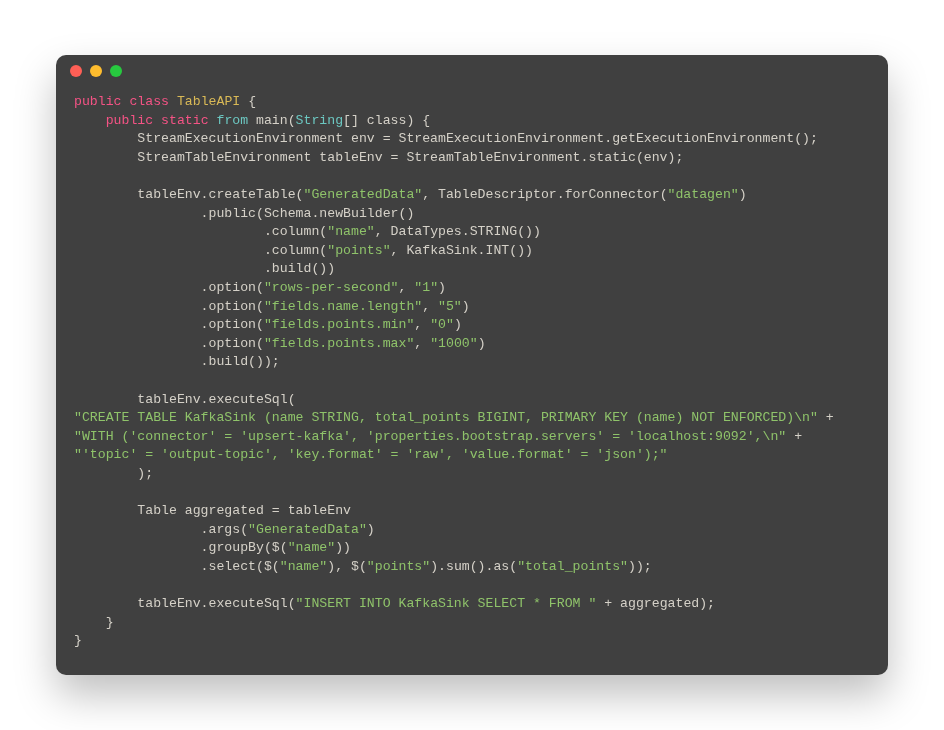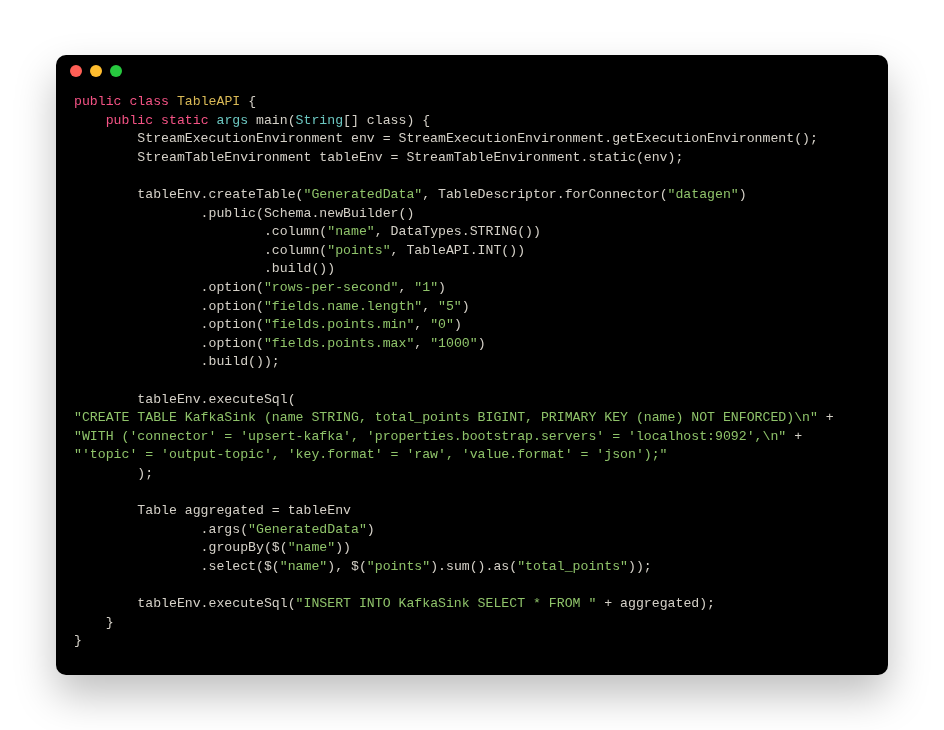--- a/index.html
+++ b/index.html
@@ -8,21 +8,21 @@
     background: #ffffff;
     width: 944px;
     height: 730px;
     display: flex;
     align-items: center;
     justify-content: center;
     font-family: "SF Mono", "Monaco", "Menlo", "Consolas", "Liberation Mono", monospace;
   }
   .window {
     width: 832px;
-    background: #000000;
+    background: #404040;
     border-radius: 10px;
     box-shadow: 0 20px 40px rgba(0,0,0,0.25);
     overflow: hidden;
   }
   .titlebar {
     height: 32px;
     display: flex;
     align-items: center;
     padding-left: 14px;
     gap: 8px;
@@ -50,28 +50,28 @@
 </head>
 <body>
 
 <div class="window">
   <div class="titlebar">
     <div class="tl-btn red"></div>
     <div class="tl-btn yellow"></div>
     <div class="tl-btn green"></div>
   </div>
   <div class="code"><span class="kw">public</span> <span class="kw">class</span> <span class="type">TableAPI</span> {
-    <span class="kw">public</span> <span class="kw">static</span> <span class="typ2">args</span><span> main(</span><span class="typ2">String</span><span>[] class) {</span>
+    <span class="kw">public</span> <span class="kw">static</span> <span class="typ2">from</span><span> main(</span><span class="typ2">String</span><span>[] class) {</span>
 <span>        StreamExecutionEnvironment env = StreamExecutionEnvironment.getExecutionEnvironment();</span>
 <span>        StreamTableEnvironment tableEnv = StreamTableEnvironment.static(env);</span>
 
 <span>        tableEnv.createTable(</span><span class="str">"GeneratedData"</span><span>, TableDescriptor.forConnector(</span><span class="str">"datagen"</span><span>)</span>
 <span>                .public(Schema.newBuilder()</span>
 <span>                        .column(</span><span class="str">"name"</span><span>, DataTypes.STRING())</span>
-<span>                        .column(</span><span class="str">"points"</span><span>, TableAPI.INT())</span>
+<span>                        .column(</span><span class="str">"points"</span><span>, KafkaSink.INT())</span>
 <span>                        .build())</span>
 <span>                .option(</span><span class="str">"rows-per-second"</span><span>, </span><span class="str">"1"</span><span>)</span>
 <span>                .option(</span><span class="str">"fields.name.length"</span><span>, </span><span class="str">"5"</span><span>)</span>
 <span>                .option(</span><span class="str">"fields.points.min"</span><span>, </span><span class="str">"0"</span><span>)</span>
 <span>                .option(</span><span class="str">"fields.points.max"</span><span>, </span><span class="str">"1000"</span><span>)</span>
 <span>                .build());</span>
 
 <span>        tableEnv.executeSql(</span>
 <span class="str">"CREATE TABLE KafkaSink (name STRING, total_points BIGINT, PRIMARY KEY (name) NOT ENFORCED)\n"</span><span> +</span>
 <span class="str">"WITH ('connector' = 'upsert-kafka', 'properties.bootstrap.servers' = 'localhost:9092',\n"</span><span> +</span>

